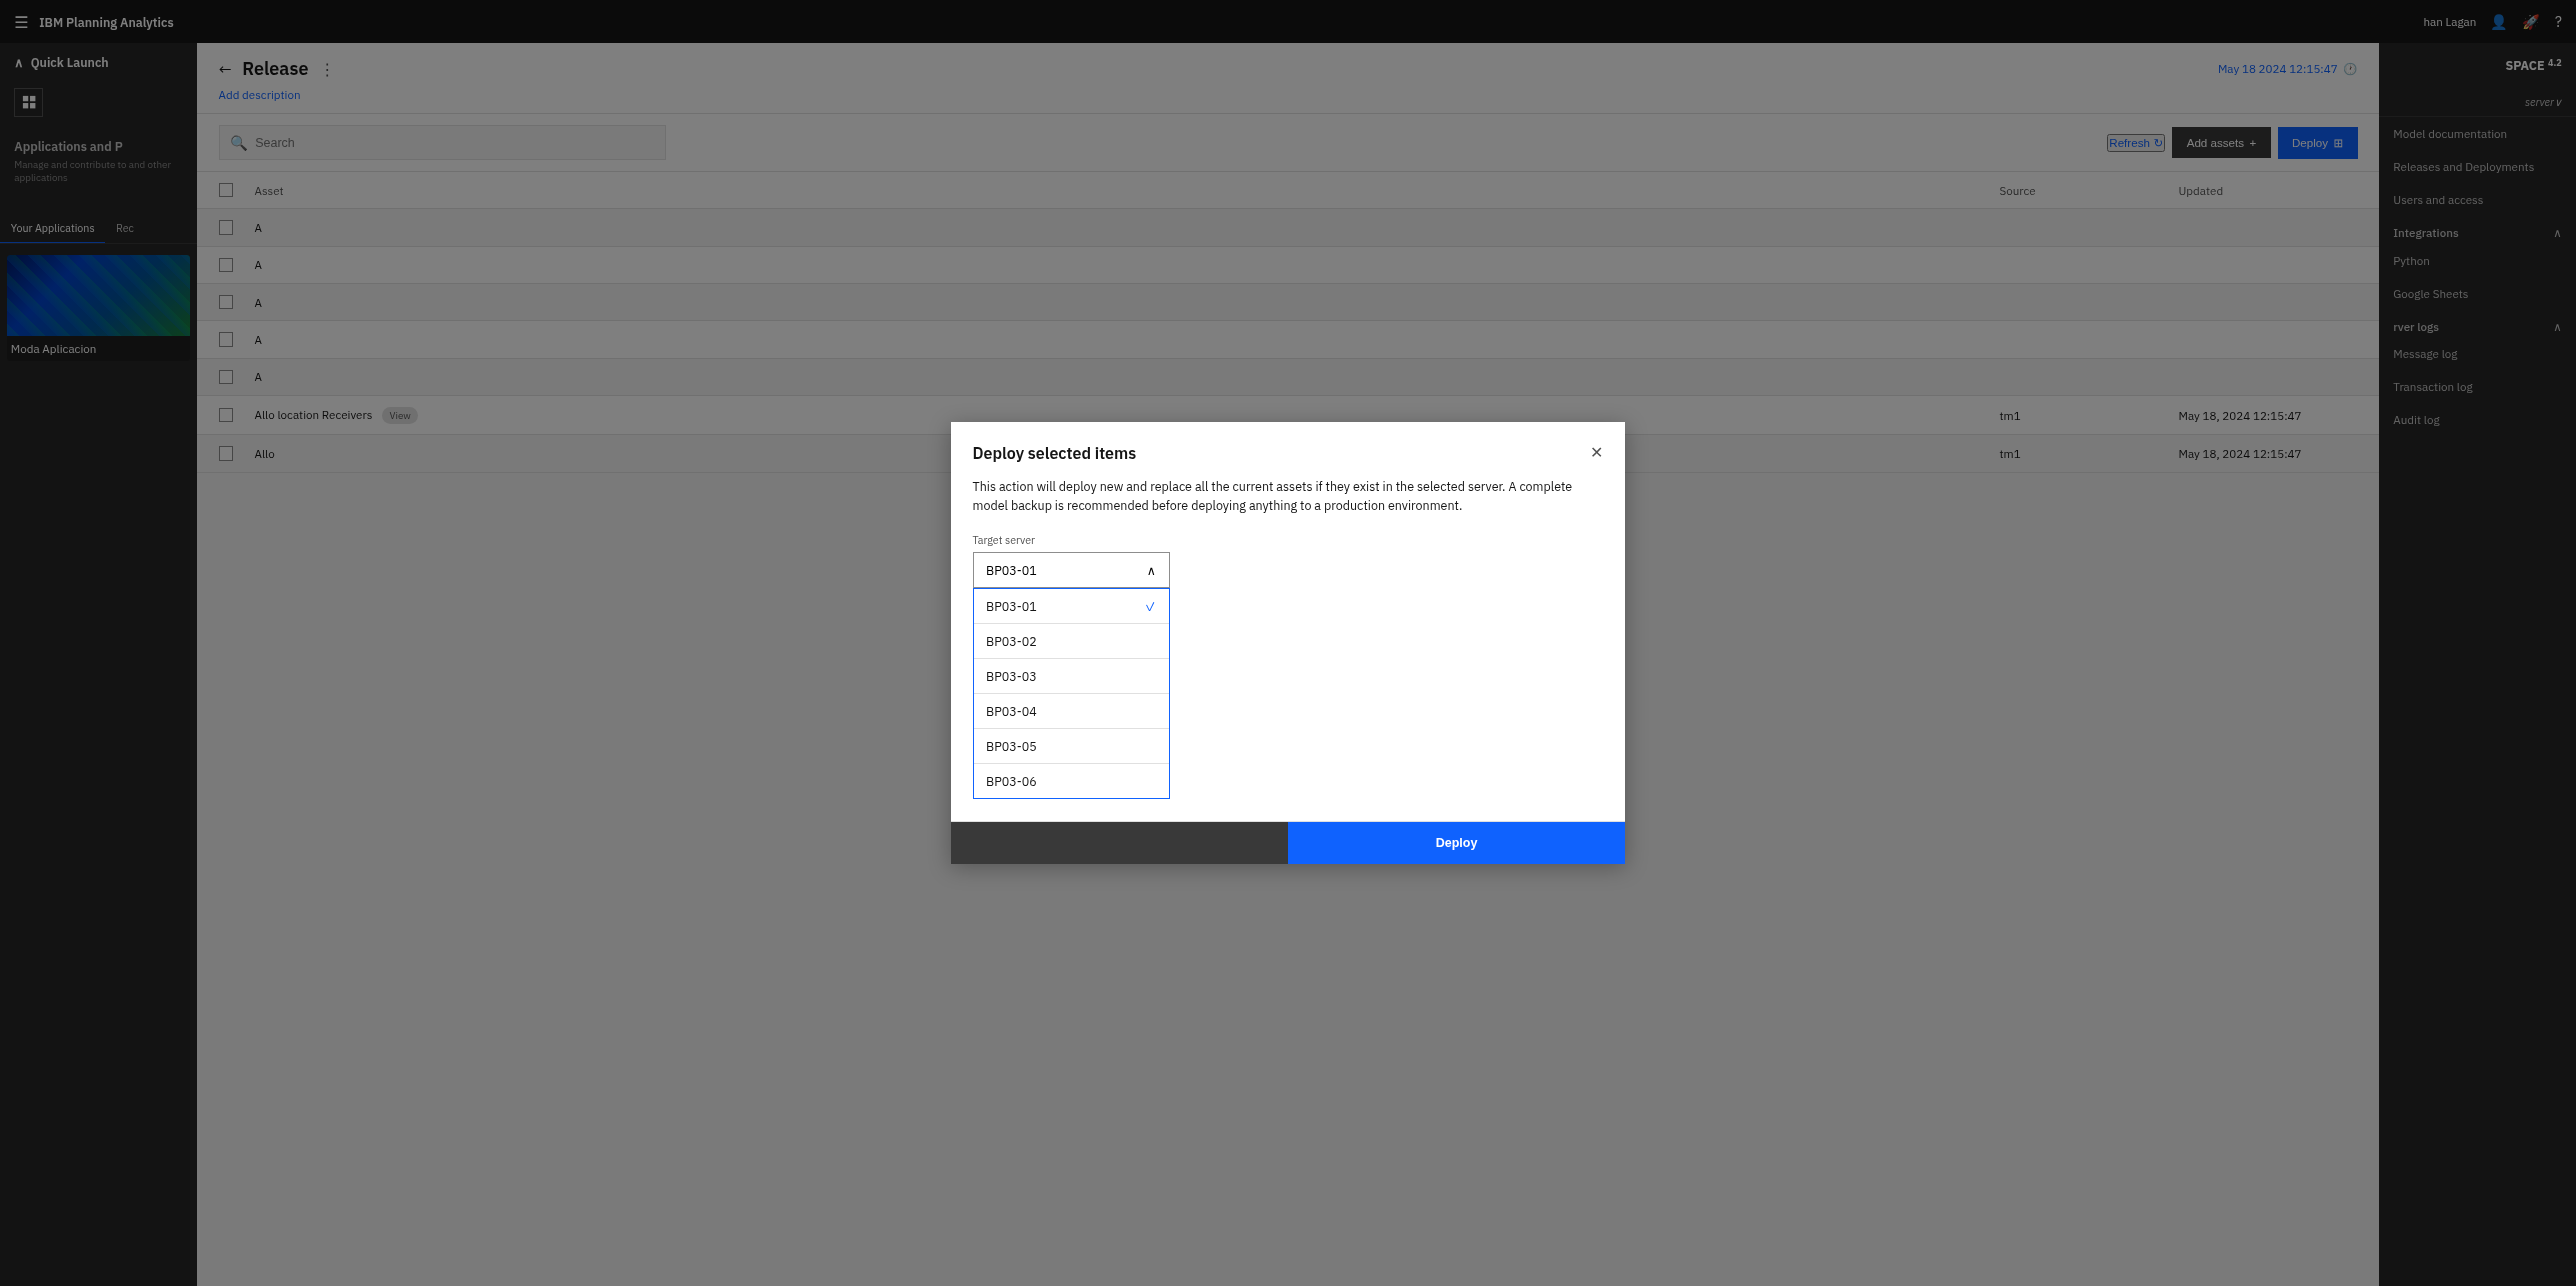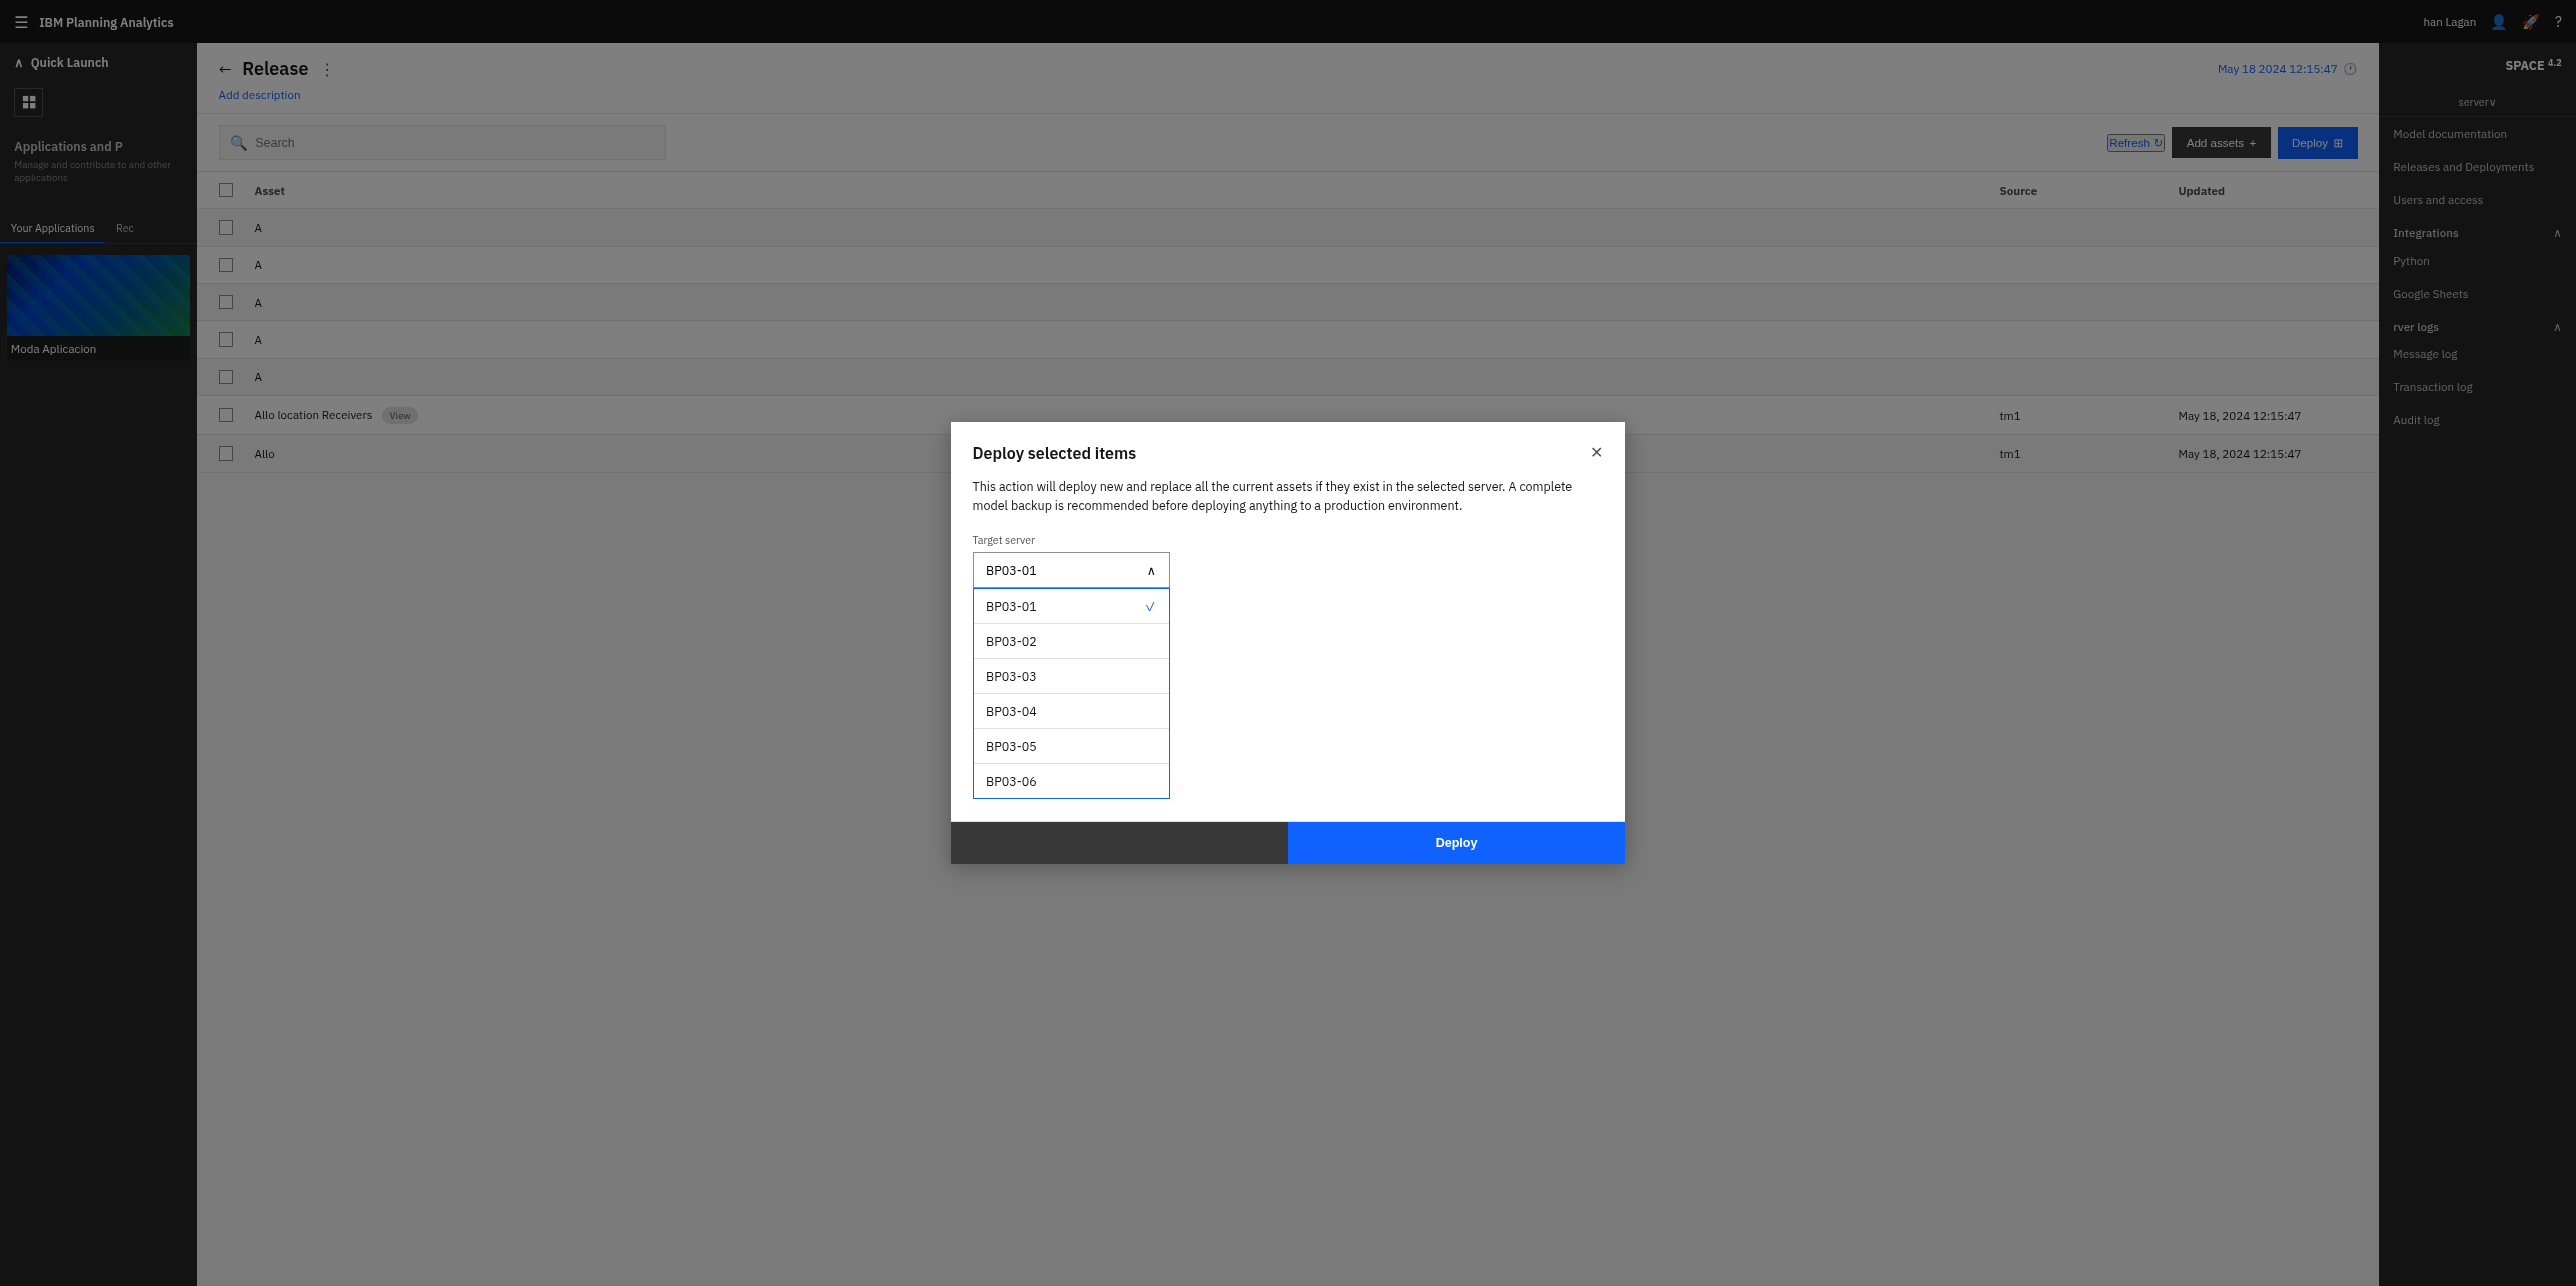--- a/index.html
+++ b/index.html
@@ -68,22 +68,23 @@
       position: fixed; top: 43px; right: 0; width: 197px; bottom: 0;
       background: #262626; color: #fff; overflow-y: auto; z-index: 50;
     }
     .right-sidebar-space {
       padding: 14.3px; font-size: 12.5px; font-weight: 700; color: #fff;
       display: flex; justify-content: flex-end; align-items: flex-start; gap: 3.6px;
     }
     .space-version { font-size: 9px; vertical-align: super; }
     .right-sidebar-server {
       padding: 7.2px 14.3px; font-size: 10.7px; color: #c6c6c6;
-      display: flex; align-items: center; justify-content: center;
+      display: flex; align-items: center; justify-content: flex-end;
       border-bottom: 0.9px solid #393939;
+      font-style: italic;
     }
     .right-sidebar-item {
       padding: 9px 14.3px; font-size: 11.6px; color: #c6c6c6; cursor: pointer;
     }
     .right-sidebar-section {
       padding: 9px 14.3px 3.6px; font-size: 11.6px; color: #c6c6c6;
       display: flex; align-items: center; justify-content: space-between;
       cursor: pointer; font-weight: 500;
     }
 
@@ -125,21 +126,21 @@
     .deploy-btn {
       background: #0f62fe; color: #fff; border: none; padding: 9px 14.3px;
       font-size: 11.6px; cursor: pointer; display: flex; align-items: center; gap: 5.4px;
     }
 
     
     .table-container { padding: 0; }
     .table-header {
       display: grid; grid-template-columns: 36px 1fr 179px 179px;
       padding: 10.7px 21.5px; border-bottom: 0.9px solid #e0e0e0;
-      background: #fff; font-size: 11.6px; font-weight: 700; color: #525252;
+      background: #fff; font-size: 11.6px; font-weight: 400; color: #525252;
     }
     .table-row {
       display: grid; grid-template-columns: 36px 1fr 179px 179px;
       padding: 10.7px 21.5px; border-bottom: 0.9px solid #e0e0e0;
       background: #fff; font-size: 11.6px; color: #161616; align-items: center;
     }
     .table-row:nth-child(even) { background: #f4f4f4; }
     .view-badge {
       display: inline-block; background: #e0e0e0; color: #525252;
       padding: 1.8px 7.2px; border-radius: 10.7px; font-size: 9.8px; margin-left: 7.2px;

